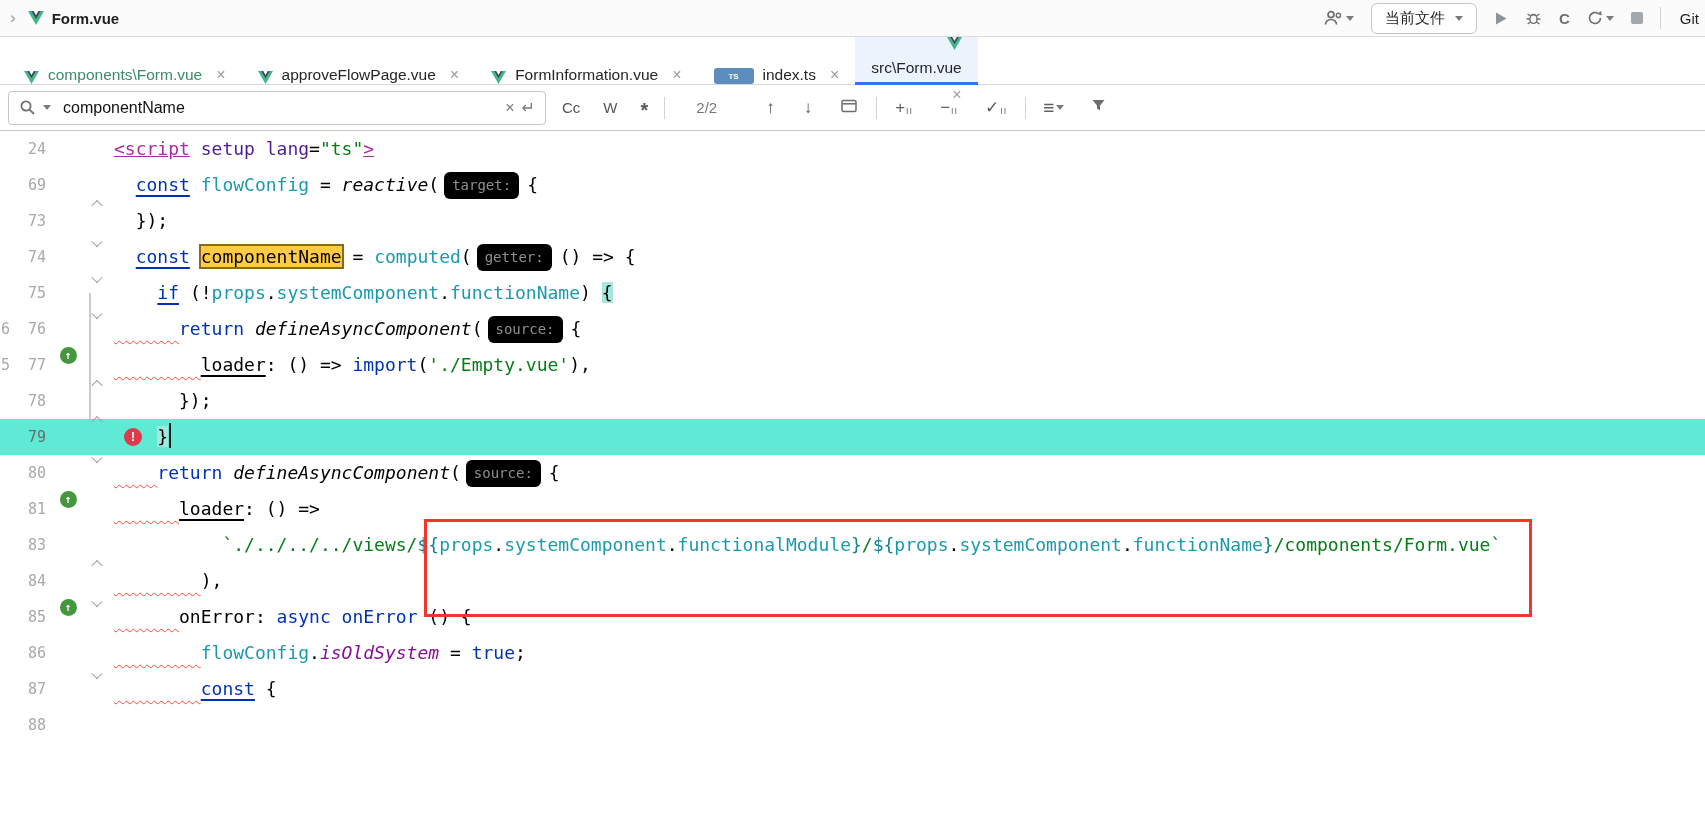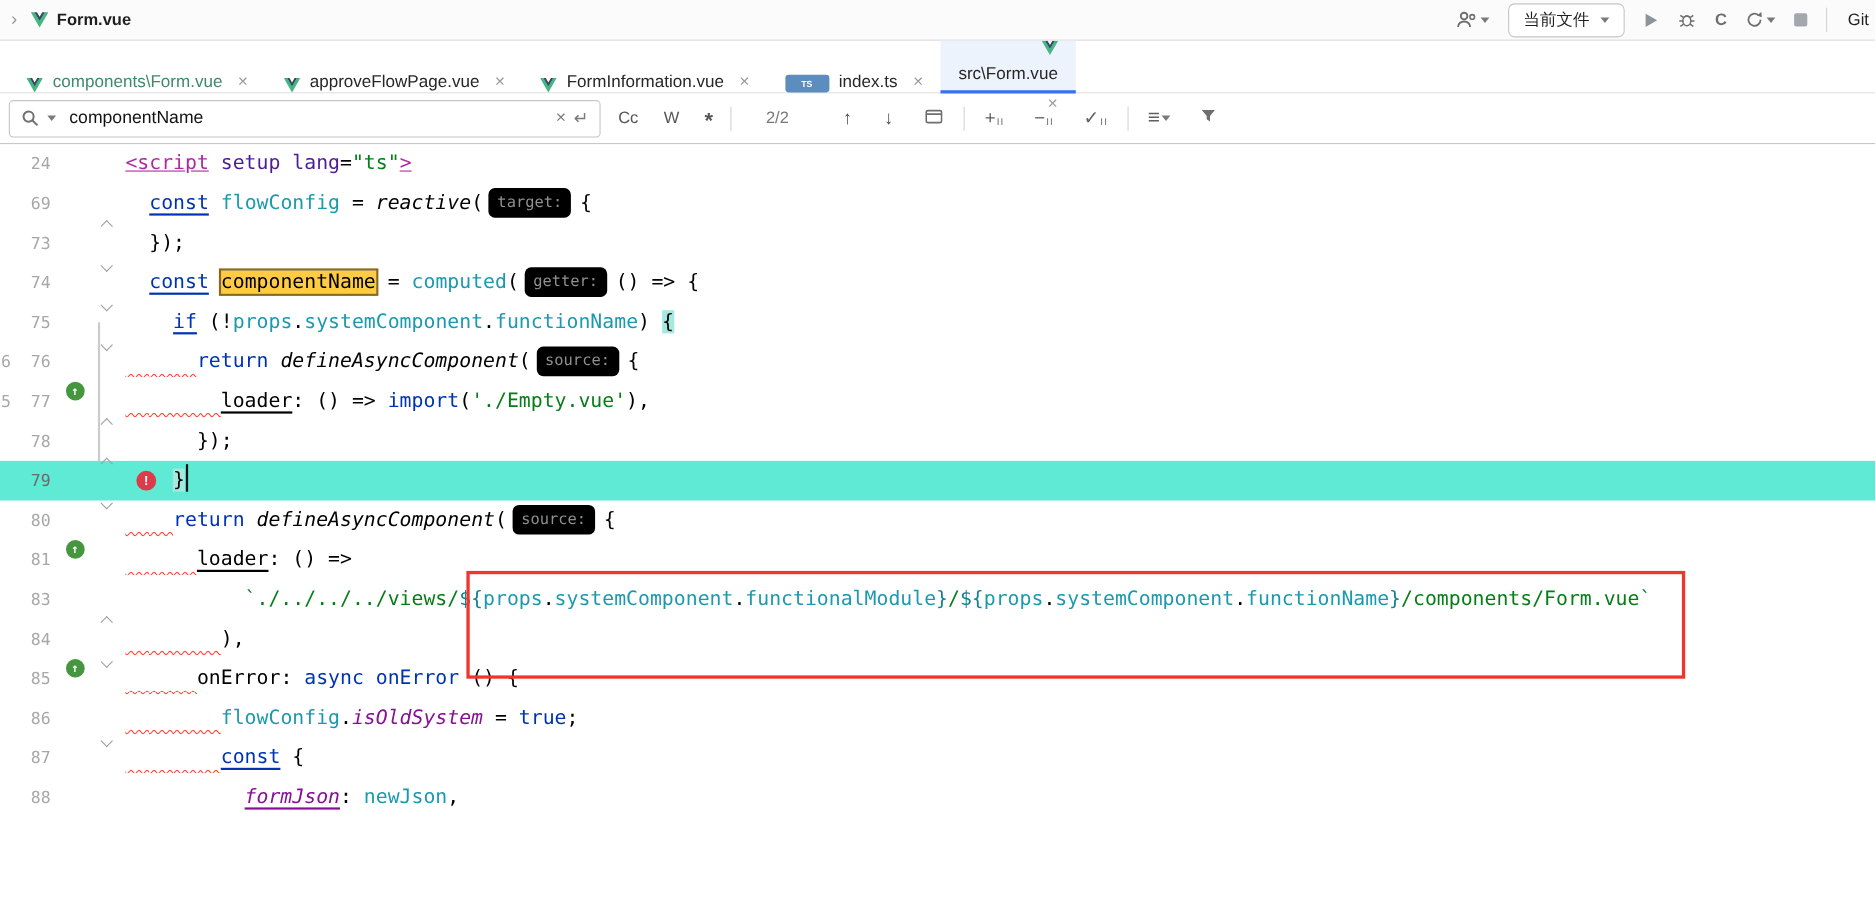--- a/index.html
+++ b/index.html
@@ -391,19 +391,18 @@
           </span>
         </div>
         <div class="line"><span class="s-wse">&nbsp;&nbsp;&nbsp;&nbsp;&nbsp;&nbsp;&nbsp;&nbsp;</span><span class="s-kw s-u">const</span><span class="s-pl">&nbsp;{</span></div>
       </div>
       <div class="row">
         <div class="gut">
           <span class="lnum">88</span>
           <span class="gcol"></span>
           <span class="fcol"></span>
         </div>
-        <div class="line"><span class="s-pl">&nbsp;&nbsp;&nbsp;&nbsp;&nbsp;&nbsp;&nbsp;&nbsp;&nbsp;&nbsp;</span><span class="s-fld s-u">formJson</span><span class="s-pl">:&nbsp;</span><span class="s-id">newJson</span><span class="s-pl">,</span></div>
       </div>
     </div>
 
   <div class="ann-rect" id="annRect" style="border-color: rgb(240, 53, 43);"></div>
 
 </div>
 
 </body></html>

